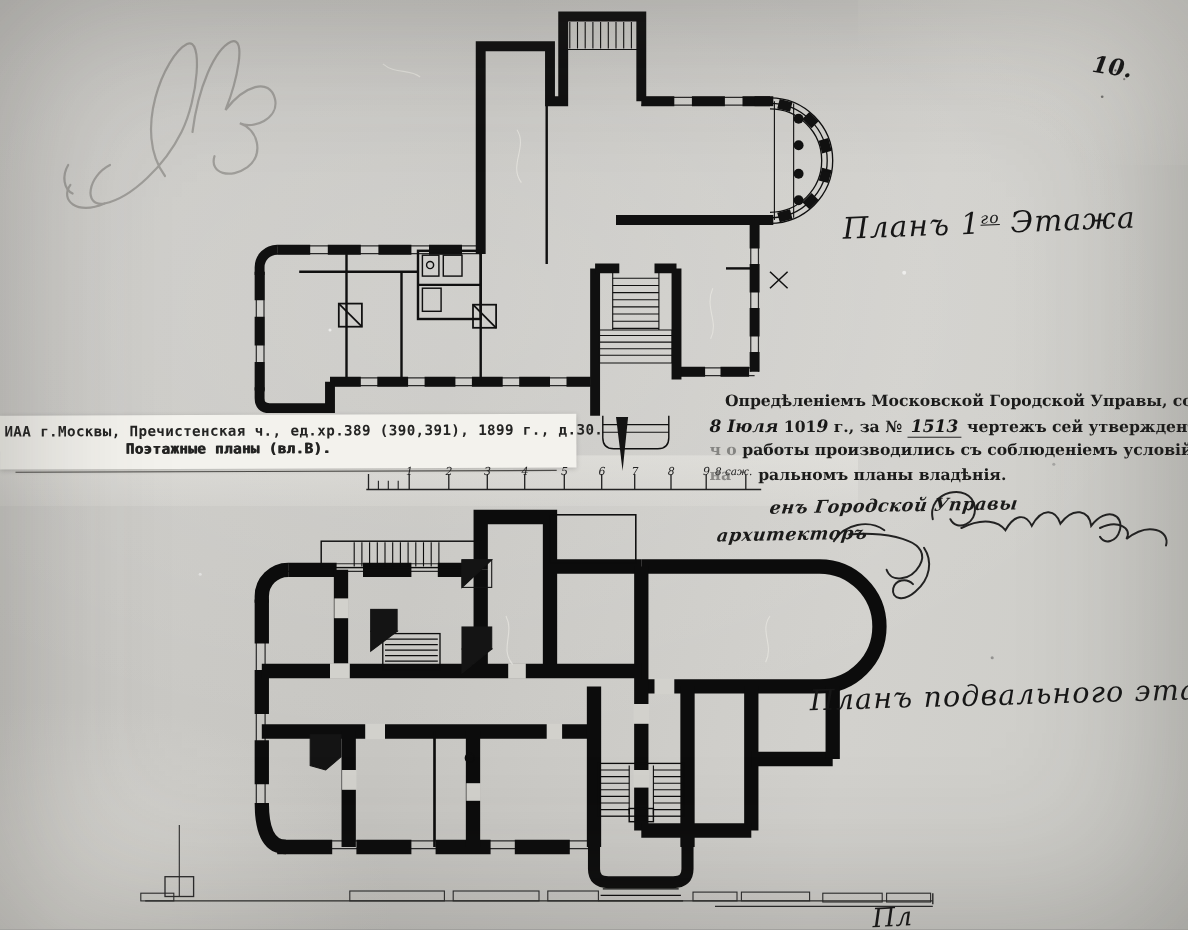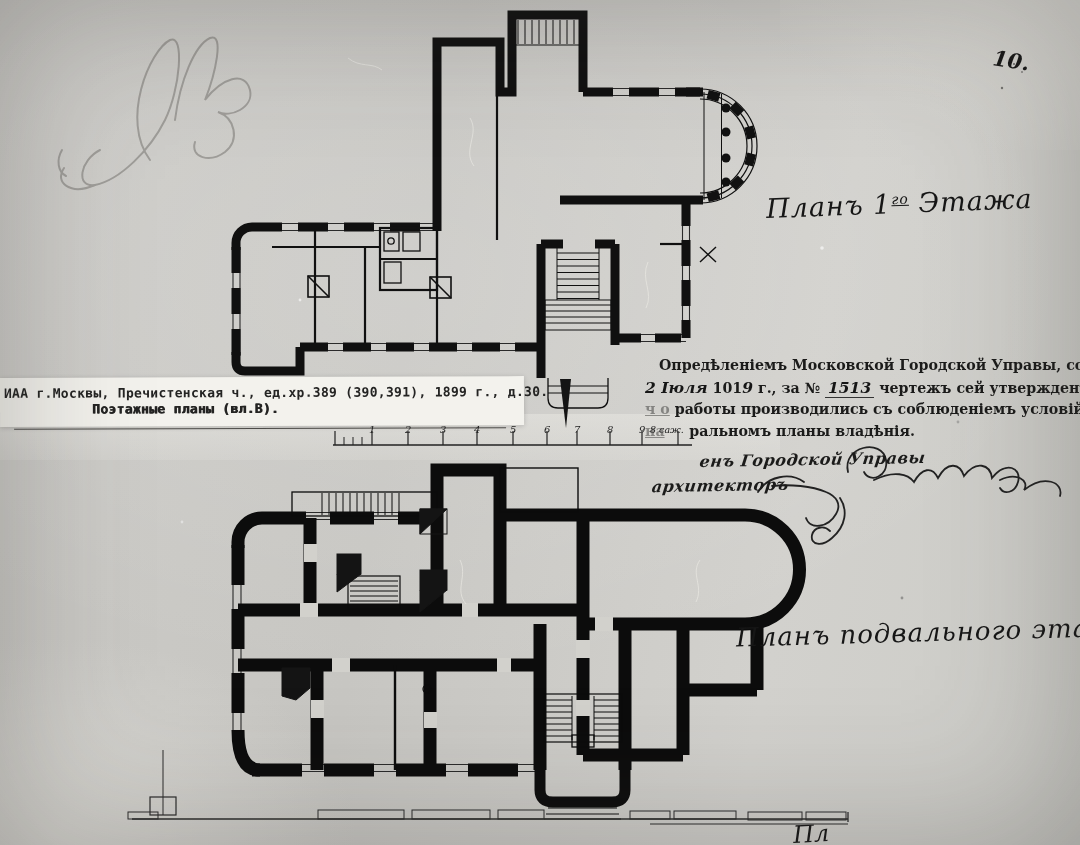--- a/index.html
+++ b/index.html
@@ -17,36 +17,36 @@
     background:radial-gradient(ellipse at 15% 95%,#dad9d4 0%,rgba(218,217,212,0) 70%);}
   .band-mid{left:0;top:414px;width:780px;height:46px;
     background:linear-gradient(rgba(232,231,226,.55),rgba(232,231,226,.2));}
   .vignette{inset:0;box-shadow:inset 0 0 150px rgba(55,53,48,.33);pointer-events:none;}
   .archive-strip{left:0;top:377px;width:524px;height:49px;background:#f3f2ed;
     transform:rotate(-.2deg);box-shadow:0 1px 5px rgba(0,0,0,.18);}
   .archive-underline{left:14px;top:51px;width:492px;height:1px;background:#4c4b48;}
   .typed{font-family:"DejaVu Sans Mono",monospace;font-weight:bold;color:#242423;
     font-size:13px;letter-spacing:.3px;white-space:nowrap;}
   .typed-l1{left:4px;top:8px;}
-  .typed-l2{left:92px;top:24px;text-shadow:.7px 0 0 #242423;}
+  .typed-l2{left:114px;top:24px;text-shadow:.7px 0 0 #242423;}
   .hand{font-family:"DejaVu Serif",serif;font-style:italic;color:#161616;}
   .title1{left:766px;top:188px;font-size:27px;transform:rotate(-2.2deg);
     letter-spacing:1px;white-space:nowrap;}
   .title1 .sup{font-size:14px;vertical-align:9px;text-decoration:underline;}
   .title2{left:736px;top:617px;font-size:26px;transform:rotate(-1.6deg);
     letter-spacing:1px;white-space:nowrap;}
   .pagenum{left:993px;top:48px;font-size:21px;transform:rotate(9deg);font-weight:bold;}
   .cutcap{left:793px;top:820px;font-size:24px;transform:rotate(-3deg);}
   .stamp{font-family:"DejaVu Serif",serif;font-weight:bold;color:#1b1b1a;}
   .approval{left:645px;top:355px;width:438px;font-size:14.2px;line-height:21.5px;}
   .approval .row{white-space:nowrap;}
   .approval .indent{text-indent:14px;}
   .approval .hand{font-size:15.5px;}
   .approval .num{border-bottom:1.2px solid #333;padding:0 3px;text-align:right;}
-  .faint{opacity:.42;text-decoration:underline;}
+  .faint{opacity:.42;}
   .sigrow{white-space:nowrap;font-size:16px;}
   .sig1{left:700px;top:450px;transform:skewX(-8deg) rotate(-1deg);}
   .sig2{left:652px;top:476px;transform:skewX(-8deg) rotate(-1deg);}
   .stampcur{font-style:italic;font-weight:bold;letter-spacing:.5px;}
   .scale-num{position:absolute;font-size:10px;font-style:italic;color:#222;}
   .scale-unit{position:absolute;left:650px;top:424px;font-size:9.5px;font-style:italic;color:#222;white-space:nowrap;}
   svg{display:block;}
 </style>
 </head>
 <body>
@@ -317,21 +317,21 @@
   <div class="abs hand pagenum">10.</div>
 
   <div class="abs hand title1">
     <span>Планъ 1</span><span class="sup">го</span><span> Этажа</span>
   </div>
   <div class="abs hand title2">Планъ подвального этажа</div>
 
   <div class="abs stamp approval">
     <div class="row indent">Опредѣленіемъ Московской Городской Управы, состоявшимся</div>
     <div class="row">
-      <span class="hand">2 Іюля</span>
+      <span class="hand">8 Іюля</span>
       <span>101</span><span class="hand">9</span>
       <span>г., за №</span>
       <span class="hand num">1513</span>
       <span>чертежъ сей утвержденъ съ</span>
       
     </div>
     <div class="row">
       <span class="faint">ч о</span>
       <span>работы производились съ соблюденіемъ условій,</span>
       

